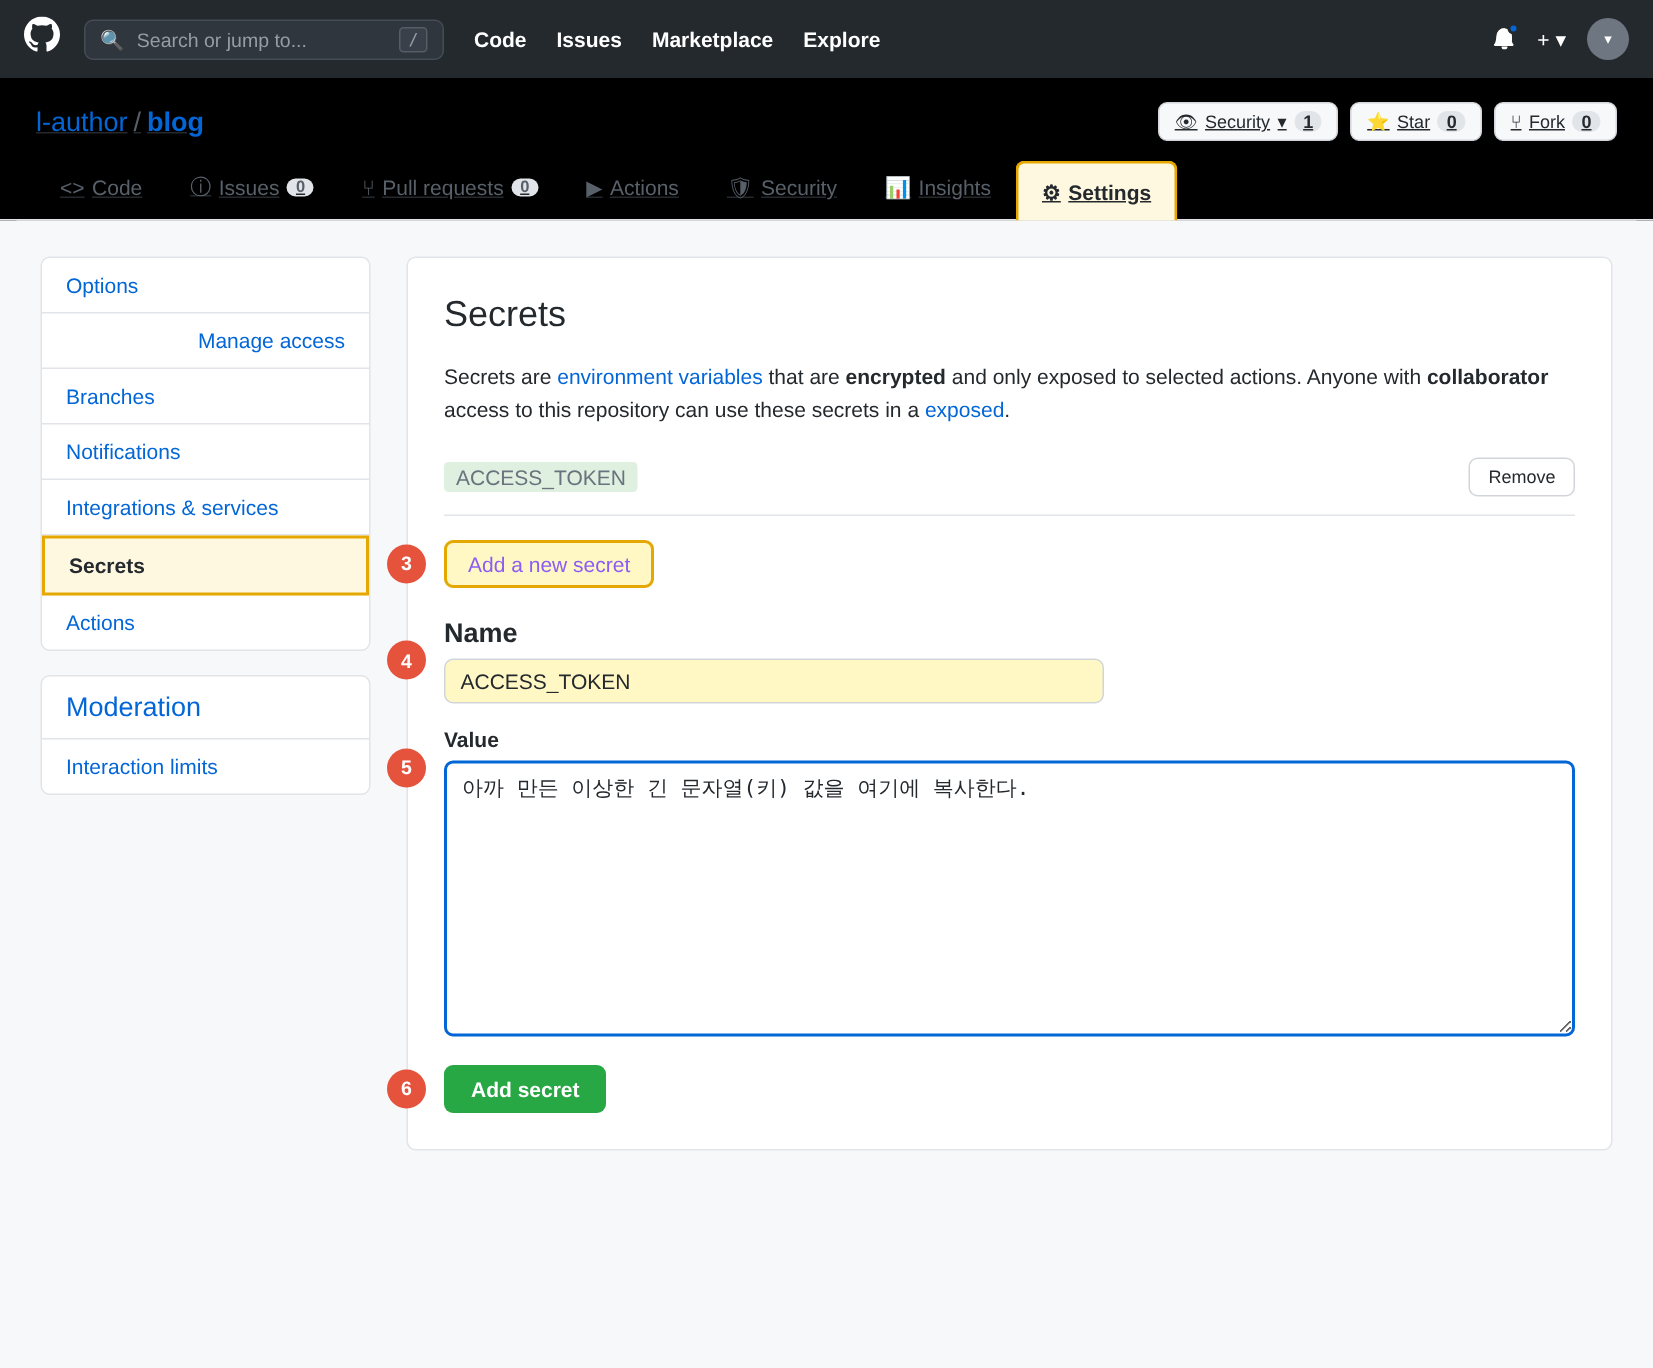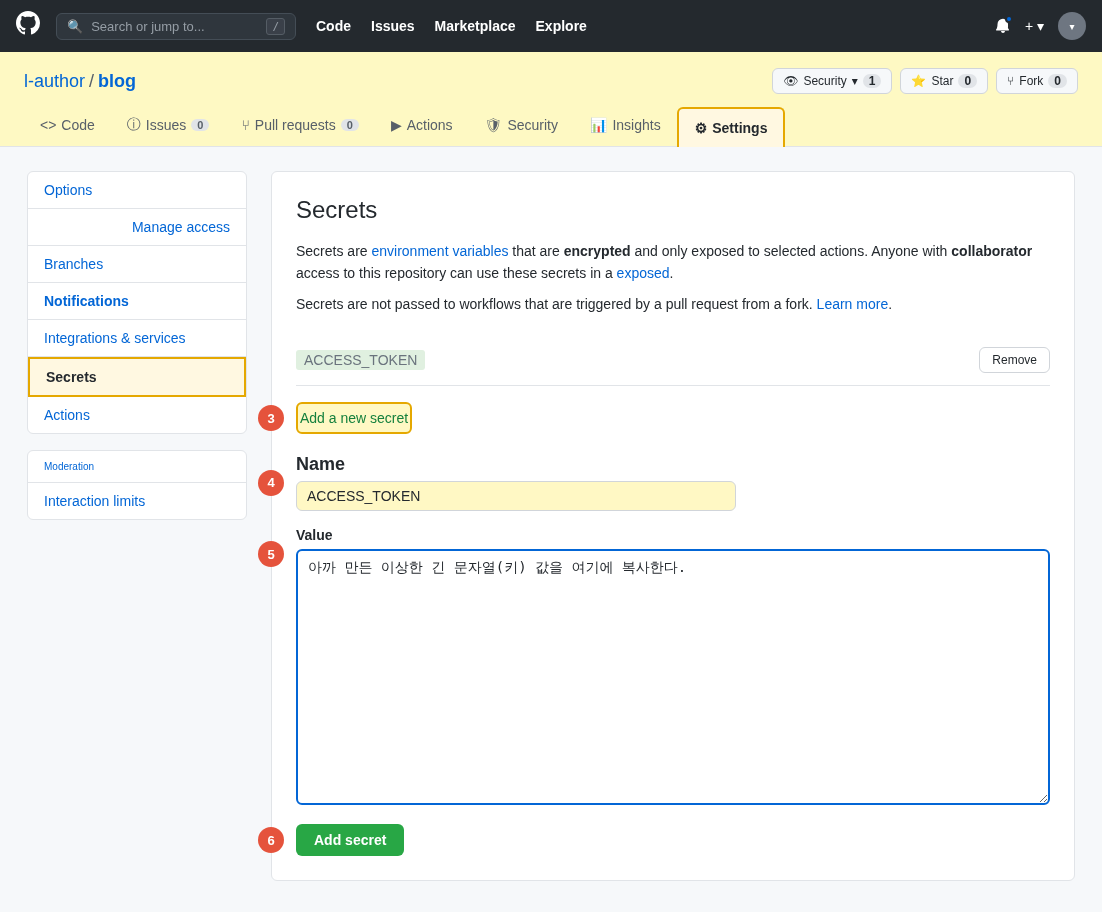--- a/index.html
+++ b/index.html
@@ -37,21 +37,21 @@
         </svg>
       <span style="position:absolute;top:-2px;right:-2px;width:8px;height:8px;background:#0366d6;border-radius:50%;border:2px solid #24292e;"></span>
     </div>
     <span style="color:white;font-size:14px;cursor:pointer;">+ ▾</span>
     <div style="width:28px;height:28px;border-radius:50%;background:#6e7681;cursor:pointer;display:flex;align-items:center;justify-content:center;">
       <span style="color:white;font-size:10px;">▾</span>
     </div>
   </div>
 </nav>
 
-<div style="background:#fef9c3;border-bottom:1px solid #e1e4e8;padding:16px 24px 0;">
+<div style="background:#000000;border-bottom:1px solid #e1e4e8;padding:16px 24px 0;text-decoration:underline;">
   <div style="display:flex;align-items:center;justify-content:space-between;margin-bottom:12px;">
     <div style="font-size:18px;display:flex;align-items:center;gap:4px;">
       <a style="color:#0366d6;text-decoration:none;font-weight:400;">l-author</a>
       <span style="color:#586069;">/</span>
       <a style="color:#0366d6;text-decoration:none;font-weight:700;">blog</a>
     </div>
     <div style="display:flex;gap:8px;">
       <button style="display:flex;align-items:center;gap:5px;background:#f6f8fa;border:1px solid #d1d5da;border-radius:6px;padding:5px 10px;font-size:12px;cursor:pointer;color:#24292e;">
         <span>👁</span>
         <span>Security</span>
@@ -106,64 +106,61 @@
 </div>
 
 <div style="display:flex;max-width:1080px;margin:0 auto;padding:24px 16px;gap:24px;background:#f6f8fa;min-height:calc(100vh - 150px);">
 
   <div style="flex:0 0 220px;">
 
     <div style="background:white;border:1px solid #e1e4e8;border-radius:6px;margin-bottom:16px;overflow:hidden;">
       <a style="display:block;padding:10px 16px;color:#0366d6;text-decoration:none;font-size:14px;border-bottom:1px solid #e1e4e8;cursor:pointer;">Options</a>
       <a style="display:block;padding:10px 16px;color:#0366d6;text-decoration:none;font-size:14px;border-bottom:1px solid #e1e4e8;cursor:pointer;text-align:right;">Manage access</a>
       <a style="display:block;padding:10px 16px;color:#0366d6;text-decoration:none;font-size:14px;border-bottom:1px solid #e1e4e8;cursor:pointer;">Branches</a>
-      <a style="display:block;padding:10px 16px;color:#0366d6;text-decoration:none;font-size:14px;border-bottom:1px solid #e1e4e8;cursor:pointer;font-weight:bold;">Notifications</a>
+      <a style="display:block;padding:10px 16px;color:#0366d6;text-decoration:none;font-size:14px;border-bottom:1px solid #e1e4e8;cursor:pointer;">Notifications</a>
       <a style="display:block;padding:10px 16px;color:#0366d6;text-decoration:none;font-size:14px;border-bottom:1px solid #e1e4e8;cursor:pointer;">Integrations &amp; services</a>
       <a style="display:block;padding:10px 16px;text-decoration:none;font-size:14px;border-bottom:1px solid #e1e4e8;cursor:pointer;background:#fff8e1;font-weight:600;color:#24292e;border:2px solid #e5a800;">Secrets</a>
       <a style="display:block;padding:10px 16px;color:#0366d6;text-decoration:none;font-size:14px;cursor:pointer;">Actions</a>
     </div>
 
     <div style="background:white;border:1px solid #e1e4e8;border-radius:6px;overflow:hidden;">
-      <a style="display:block;padding:10px 16px;color:#0366d6;text-decoration:none;font-size:10px;border-bottom:1px solid #e1e4e8;cursor:pointer;">Moderation</a>
+      <a style="display:block;padding:10px 16px;color:#0366d6;text-decoration:none;font-size:18px;border-bottom:1px solid #e1e4e8;cursor:pointer;">Moderation</a>
       <a style="display:block;padding:10px 16px;color:#0366d6;text-decoration:none;font-size:14px;cursor:pointer;">Interaction limits</a>
     </div>
   </div>
 
   <div style="flex:1;">
     <div style="background:white;border:1px solid #e1e4e8;border-radius:6px;padding:24px;">
       <h1 style="font-size:24px;font-weight:400;color:#24292e;margin-bottom:16px;">Secrets</h1>
 
       <p style="font-size:14px;line-height:1.6;color:#24292e;margin-bottom:8px;">
         <span>Secrets are </span><a style="color:#0366d6;text-decoration:none;margin-top:40px;">environment variables</a> that are <strong>encrypted</strong><span> and only exposed to selected actions. Anyone with </span><strong>collaborator</strong><span> access to this repository can use these secrets in a </span><a style="color:#0366d6;text-decoration:none;">exposed</a>.
       </p>
 
-      <p style="font-size:14px;line-height:1.6;color:#24292e;margin-bottom:20px;">
-        <span>Secrets are not passed to workflows that are triggered by a pull request from a fork. </span><a style="color:#0366d6;text-decoration:none;">Learn more</a><span>.</span>
-      </p>
 
       <div style="display:flex;align-items:center;justify-content:space-between;padding:12px 0;border-bottom:1px solid #e1e4e8;margin-bottom:16px;">
         <span style="font-size:14px;color:#6a737d;background:#e0f0e0;padding:2px 8px;border-radius:3px;">ACCESS_TOKEN</span>
         <button style="background:white;border:1px solid #d1d5da;border-radius:6px;padding:5px 12px;font-size:12px;cursor:pointer;color:#24292e;">Remove</button>
       </div>
 
       <div style="position:relative;margin-bottom:20px;display:flex;align-items:center;gap:12px;">
         <div style="position:absolute;left:-38px;top:50%;transform:translateY(-50%);display:flex;align-items:center;justify-content:center;width:26px;height:26px;background:#e5533c;color:white;border-radius:50%;font-size:13px;font-weight:700;">3</div>
-        <button style="background:#fff8c4;border:2px solid #e5a800;border-radius:6px;padding:6px 2px;font-size:14px;cursor:pointer;color:#15803d;font-weight:500;">Add a new secret</button>
+        <button style="background:#fff8c4;border:2px solid #e5a800;border-radius:6px;padding:6px 14px;font-size:14px;cursor:pointer;color:#8b5cf6;font-weight:500;">Add a new secret</button>
       </div>
 
       <div style="margin-bottom:16px;position:relative;">
         <div style="position:absolute;left:-38px;top:50%;transform:translateY(-50%);display:flex;align-items:center;justify-content:center;width:26px;height:26px;background:#e5533c;color:white;border-radius:50%;font-size:13px;font-weight:700;">4</div>
         <label style="display:block;font-size:18px;font-weight:600;color:#24292e;margin-bottom:6px;">Name</label>
         <input type="text" style="width: 440px; padding: 6px 10px; border: 1px solid rgb(209, 213, 218); border-radius: 6px; font-size: 14px; color: rgb(36, 41, 46); background: rgb(255, 248, 196);" value="ACCESS_TOKEN">
       </div>
 
       <div style="margin-bottom:16px;position:relative;">
         <div style="position:absolute;left:-38px;top:14px;display:flex;align-items:center;justify-content:center;width:26px;height:26px;background:#e5533c;color:white;border-radius:50%;font-size:13px;font-weight:700;">5</div>
         <label style="display:block;font-size:14px;font-weight:600;color:#24292e;margin-bottom:6px;">Value</label>
-        <textarea style="width: 100%; height: 256px; padding: 8px 10px; border: 2px solid rgb(3, 102, 214); border-radius: 6px; font-size: 14px; color: rgb(36, 41, 46); resize: vertical; background: white;">아까 만든 이상한 긴 문자열(키) 값을 여기에 복사한다.</textarea>
+        <textarea style="width: 100%; height: 184px; padding: 8px 10px; border: 2px solid rgb(3, 102, 214); border-radius: 6px; font-size: 14px; color: rgb(36, 41, 46); resize: vertical; background: white;">아까 만든 이상한 긴 문자열(키) 값을 여기에 복사한다.</textarea>
       </div>
 
       <div style="position:relative;">
         <div style="position:absolute;left:-38px;top:50%;transform:translateY(-50%);display:flex;align-items:center;justify-content:center;width:26px;height:26px;background:#e5533c;color:white;border-radius:50%;font-size:13px;font-weight:700;">6</div>
         <button style="background:#28a745;color:white;border:none;border-radius:6px;padding:8px 18px;font-size:14px;font-weight:600;cursor:pointer;">Add secret</button>
       </div>
     </div>
   </div>
 </div>
 

